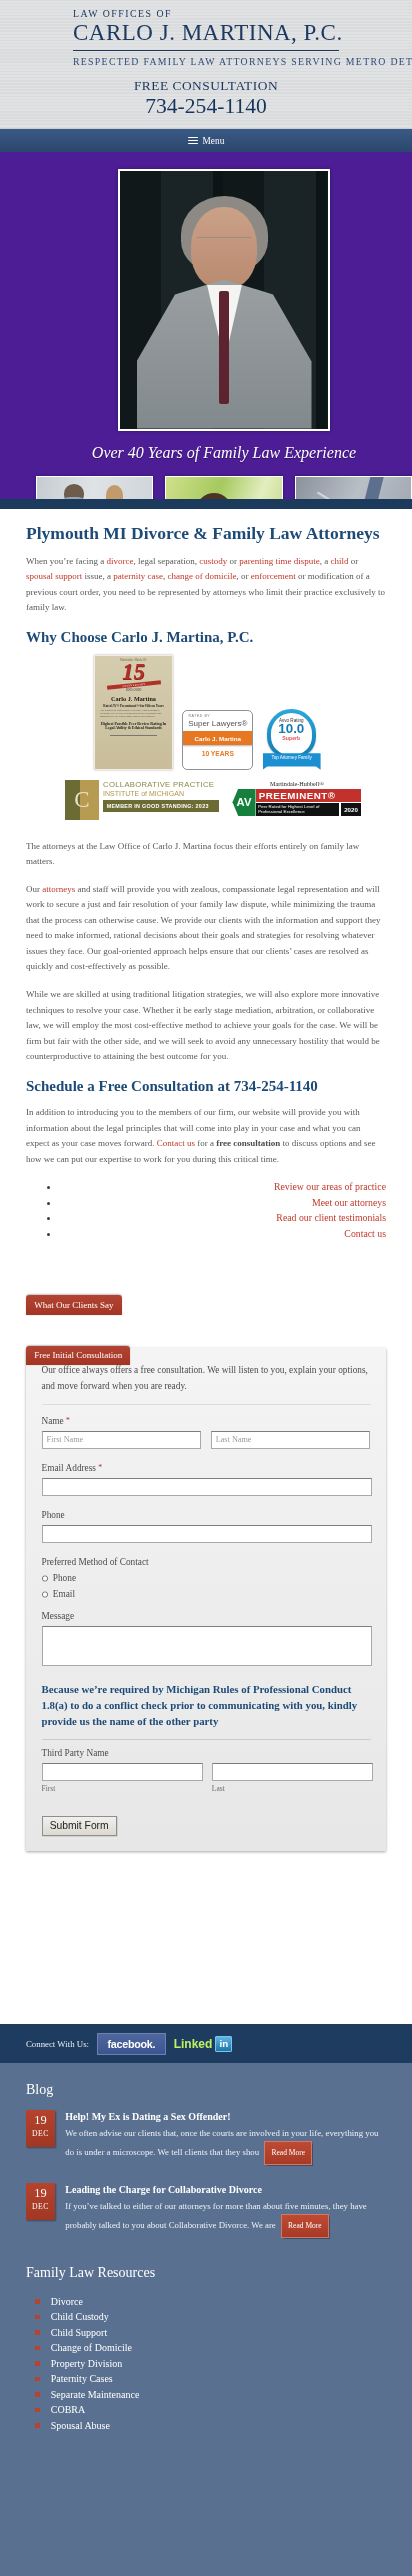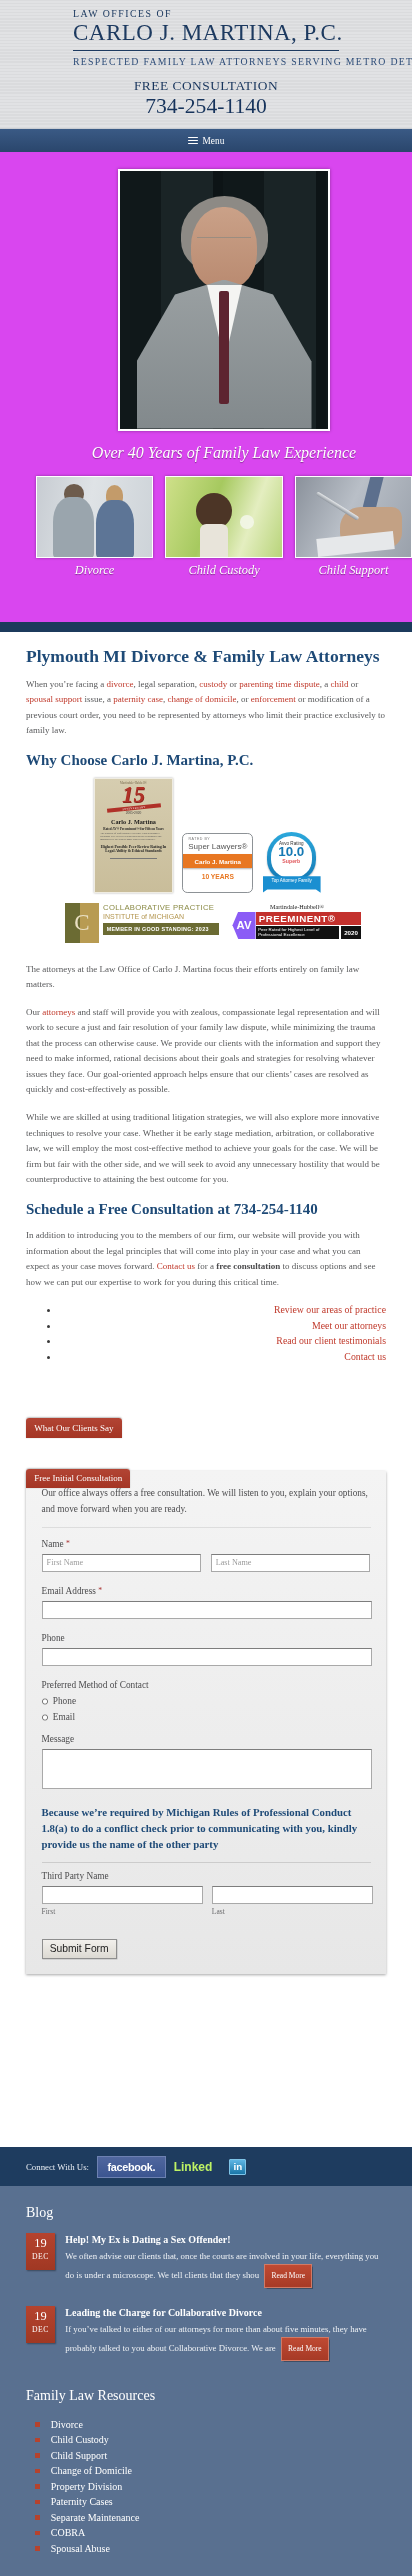--- a/index.html
+++ b/index.html
@@ -16,21 +16,21 @@
   .hdr-free{margin-top:10.3px;font-size:13.4px;letter-spacing:0.5px;color:#17345c;}
   .hdr-phone{font-size:21.6px;color:#17345c;line-height:24px;}
 
   
   .menubar{height:23px;background:linear-gradient(#3a5a85,#2a466c);border-top:0.5px solid #c9cdd3;display:flex;align-items:center;justify-content:center;color:#fff;cursor:pointer;}
   .burger{display:inline-block;margin-right:4.6px;}
   .burger span{display:block;width:10.3px;height:1.5px;background:#fff;margin:1.5px 0;border-radius:0.5px;}
   .menutext{font-size:9.3px;}
 
   
-  .hero{height:470px;background:#d946ef;overflow:hidden;padding-left:36px;}
+  .hero{height:347px;background:#4c1d95;overflow:hidden;padding-left:36px;}
   .portrait{width:208px;height:258px;margin:16.5px auto 0;border:2.1px solid #fff;box-shadow:0 0 3.1px rgba(0,0,0,.35);position:relative;overflow:hidden;
     background:repeating-linear-gradient(90deg,#10181a 0 41px,#1a2426 41px 93px,#0d1416 93px 103px);}
   .p-hair{position:absolute;left:61px;top:25px;width:87px;height:77px;background:#8d8a85;border-radius:50% 50% 42% 42%;}
   .p-face{position:absolute;left:71px;top:36px;width:66px;height:82px;background:linear-gradient(#caa188,#b98a70);border-radius:48% 48% 44% 44%;}
   .p-glass{position:absolute;left:77px;top:66px;width:54px;height:13.4px;border-top:1px solid #9b8d80;}
   .p-suit{position:absolute;left:16.5px;top:109px;width:175px;height:149px;background:linear-gradient(#9aa0a2,#82898c);clip-path:polygon(50% 0,78% 10%,100% 55%,100% 100%,0 100%,0 55%,22% 10%);}
   .p-shirt{position:absolute;left:87px;top:114px;width:35px;height:77px;background:#f4f4f2;clip-path:polygon(0 0,100% 0,50% 100%);}
   .p-tie{position:absolute;left:99px;top:120px;width:10.3px;height:113px;background:#5d2430;border-radius:2.1px;}
   .hero-tag{margin-top:13.4px;text-align:center;color:#fff;font-style:italic;font-size:16px;text-shadow:0 0.5px 1px rgba(0,0,0,.4);}
   .cards{display:flex;justify-content:center;gap:12.4px;margin-top:14.4px;}
@@ -88,21 +88,21 @@
   .badges2{display:flex;align-items:flex-start;gap:13.4px;margin:0 0 15.5px 39px;height:43px;}
   .cpim{display:flex;font-family:"Liberation Sans",sans-serif;}
   .cpim-c{width:34px;height:40px;background:linear-gradient(90deg,#6b6b33 0 45%,#b89b52 45%);display:flex;align-items:center;justify-content:center;color:#e9dfc2;font-size:23px;font-family:"Liberation Serif",serif;}
   .cpim-tx{margin-left:4.1px;width:116px;}
   .cpim-l1{color:#8a8a45;font-size:7.7px;letter-spacing:0.3px;}
   .cpim-l2{color:#b3954e;font-size:7px;margin-top:0.5px;}
   .cpim-bar{background:#6b6b33;color:#fff;font-size:5.4px;font-weight:bold;padding:3.1px 3.6px;margin-top:3.6px;letter-spacing:0.3px;}
   .avpre{font-family:"Liberation Sans",sans-serif;width:129px;}
   .avpre-top{text-align:center;font-size:6.2px;color:#222;font-family:"Liberation Serif",serif;}
   .avpre-row{display:flex;margin-top:1.5px;}
-  .av-hex{background:#8b5cf6;color:#fff;font-size:11.3px;font-weight:bold;padding:7.2px 4.1px;clip-path:polygon(25% 0,100% 0,100% 100%,25% 100%,0 50%);}
+  .av-hex{background:#15803d;color:#fff;font-size:11.3px;font-weight:bold;padding:7.2px 4.1px;clip-path:polygon(25% 0,100% 0,100% 100%,25% 100%,0 50%);}
   .av-right{flex:1;}
   .av-pre{background:#c3312d;color:#fff;font-weight:bold;font-size:9.8px;letter-spacing:0.5px;padding:1px 3.1px;}
   .av-sub{display:flex;gap:1.5px;margin-top:1px;}
   .av-peer{background:#111;color:#fff;font-size:4.4px;padding:1.5px 2.6px;line-height:5.2px;flex:1;}
   .av-year{background:#111;color:#fff;font-size:6.2px;font-weight:bold;padding:1.5px 3.6px;display:flex;align-items:center;}
 
   .bullets{margin:2.1px 0 0;padding:0 0 0 30px;list-style:none;}
   .bullets li{font-size:9.8px;line-height:15.5px;position:relative;padding-left:0;text-align:right;}
   .bullets li::before{content:"";position:absolute;left:-9.3px;top:6.7px;width:3.1px;height:3.1px;background:#3a3a3a;border-radius:50%;}
 
@@ -130,21 +130,21 @@
   .f-note{color:#1e4a77;font-weight:bold;font-size:10.8px;line-height:16px;margin:13.4px 0 6.2px;border-bottom:0.5px solid #ccc;padding-bottom:9.3px;}
   .f-sub{font-size:7.5px;color:#6a6a6c;margin-top:3.1px;}
   .submit{margin-top:23px;background:linear-gradient(#f2f0ec,#dcd9d2);border:0.5px solid #8e8e8e;box-shadow:0.5px 0.5px 0 #bbb;font-family:"Liberation Sans",sans-serif;font-size:10.3px;color:#222;padding:3.6px 7.2px;cursor:pointer;}
 
   
   .connect{height:39px;background:#1e3c5f;display:flex;align-items:center;padding:0 26px;box-sizing:border-box;gap:8.2px;}
   .connect-label{color:#e8edf3;font-size:8.8px;}
   .fb{background:linear-gradient(#50679e,#3b5590);border:0.5px solid #6d81b1;color:#fff;font-family:"Liberation Sans",sans-serif;font-weight:bold;font-size:10.8px;padding:4.1px 9.3px;letter-spacing:-0.3px;cursor:pointer;}
   .li{display:flex;align-items:center;cursor:pointer;}
   .li-word{color:#bef264;font-family:"Liberation Sans",sans-serif;font-weight:bold;font-size:12px;text-align:center;}
-  .li-box{background:linear-gradient(#5fb6e4,#1a76a8);border:0.5px solid #7ec4e8;color:#fff;font-family:Liberation Sans, sans-serif;font-weight:bold;font-size:9.8px;padding:1.5px 3.1px;margin-left:17px;border-radius:1px;}
+  .li-box{background:linear-gradient(#5fb6e4,#1a76a8);border:0.5px solid #7ec4e8;color:#fff;font-family:Liberation Sans, sans-serif;font-weight:bold;font-size:9.8px;padding:1.5px 3.1px;margin-left:3px;border-radius:1px;}
 
   
   .slate{height:619px;background:#597090;color:#fff;padding:0 26px;box-sizing:border-box;overflow:hidden;}
   .slate h3{font-size:14px;font-weight:normal;margin:18.5px 0 12.4px;}
   .post{display:flex;margin:0 0 17.5px;}
   .datebadge{width:29px;height:37px;background:linear-gradient(#b5432e,#a03823);box-shadow:1px 1px 1.5px rgba(0,0,0,.35);text-align:center;flex-shrink:0;}
   .datebadge .d{font-size:12.4px;line-height:15.5px;margin-top:3.1px;}
   .datebadge .m{font-size:7.7px;letter-spacing:0.5px;}
   .post-body{margin-left:10.3px;}
   .post-title{font-size:10px;font-weight:bold;margin:1px 0 3.1px;}

